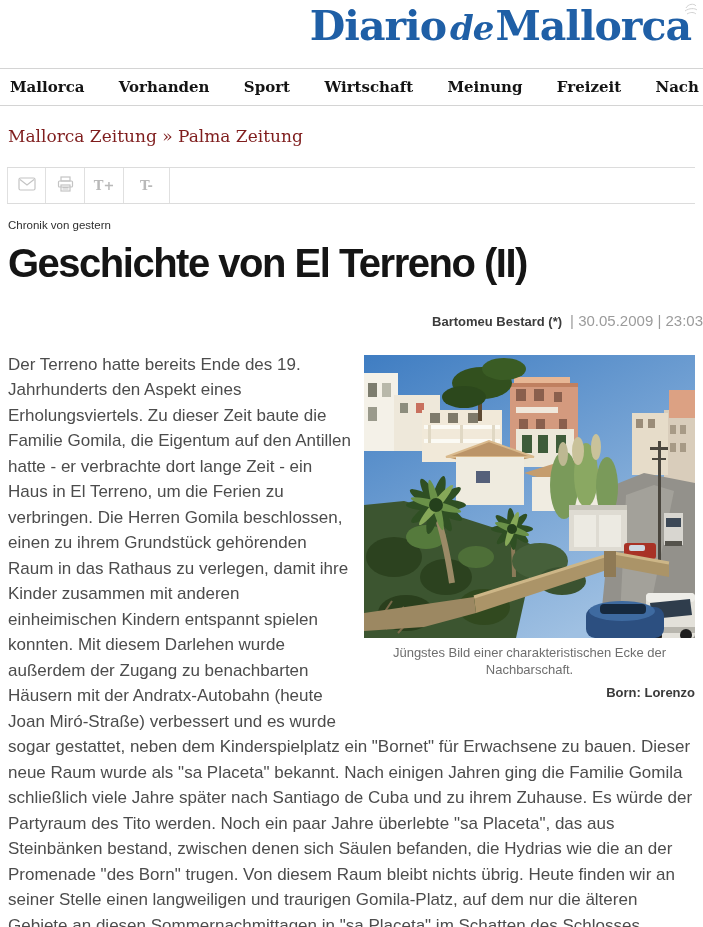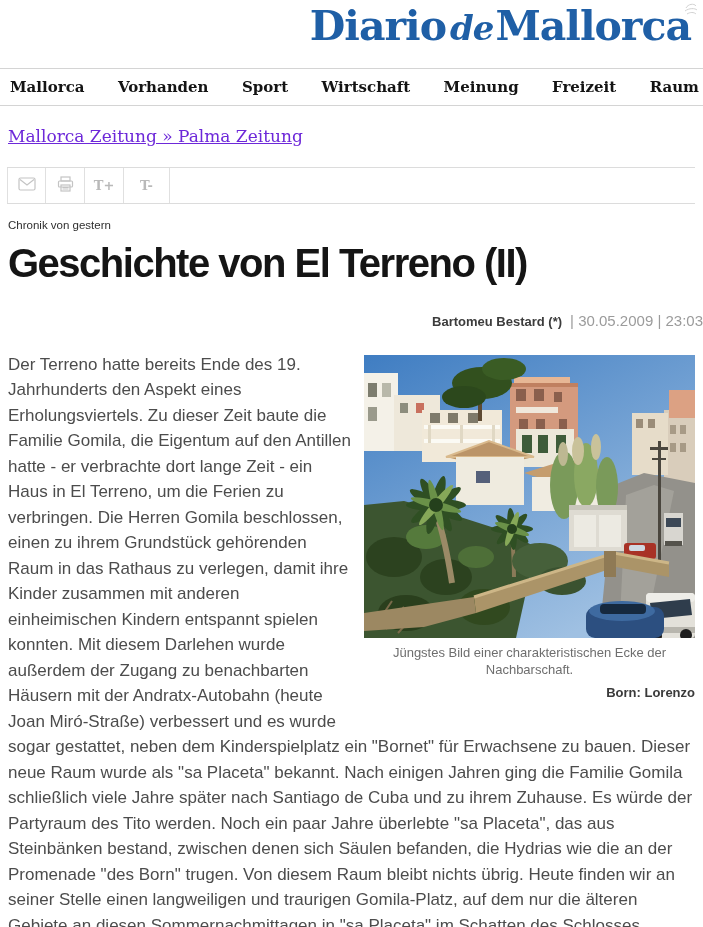--- a/index.html
+++ b/index.html
@@ -40,21 +40,21 @@
     justify-content:space-between;
     padding:0 4px 0 10px;
     font-family:"DejaVu Serif", serif;
     font-weight:bold; font-size:15px; color:#141414;
   }
   .nav-item { cursor:pointer; white-space:nowrap; }
   
   .breadcrumb {
     margin:20px 0 15px 8px;
     font-family:"DejaVu Serif", serif;
-    font-size:17px; color:#6d28d9; cursor:pointer;text-decoration:underline;
+    font-size:17px; color:#7f1d1d; cursor:pointer;
   }
   
   .toolbar {
     margin-top:21px;
     border-top:1px solid #dcdcdc;
     border-bottom:1px solid #dcdcdc;
     height:37px;
     display:flex; align-items:stretch;
     margin-left:7px; margin-right:8px;
   }
@@ -117,21 +117,21 @@
     </span>
   </header>
 
   <nav class="nav">
     <span class="nav-item">Mallorca</span>
     <span class="nav-item">Vorhanden</span>
     <span class="nav-item">Sport</span>
     <span class="nav-item">Wirtschaft</span>
     <span class="nav-item">Meinung</span>
     <span class="nav-item">Freizeit</span>
-    <span class="nav-item">Raum</span>
+    <span class="nav-item">Nach</span>
   </nav>
 
   <div class="breadcrumb">Mallorca Zeitung » Palma Zeitung</div>
 
   <div class="toolbar">
     <div class="tool-cell">
       <span>
         <svg width="18" height="14" viewBox="0 0 18 14" fill="none" stroke="#c4c4c4" stroke-width="1.2">
           <rect x="1" y="1" width="16" height="12" rx="1.5"></rect>
           <path d="M2 2.5 L9 8 L16 2.5"></path>

